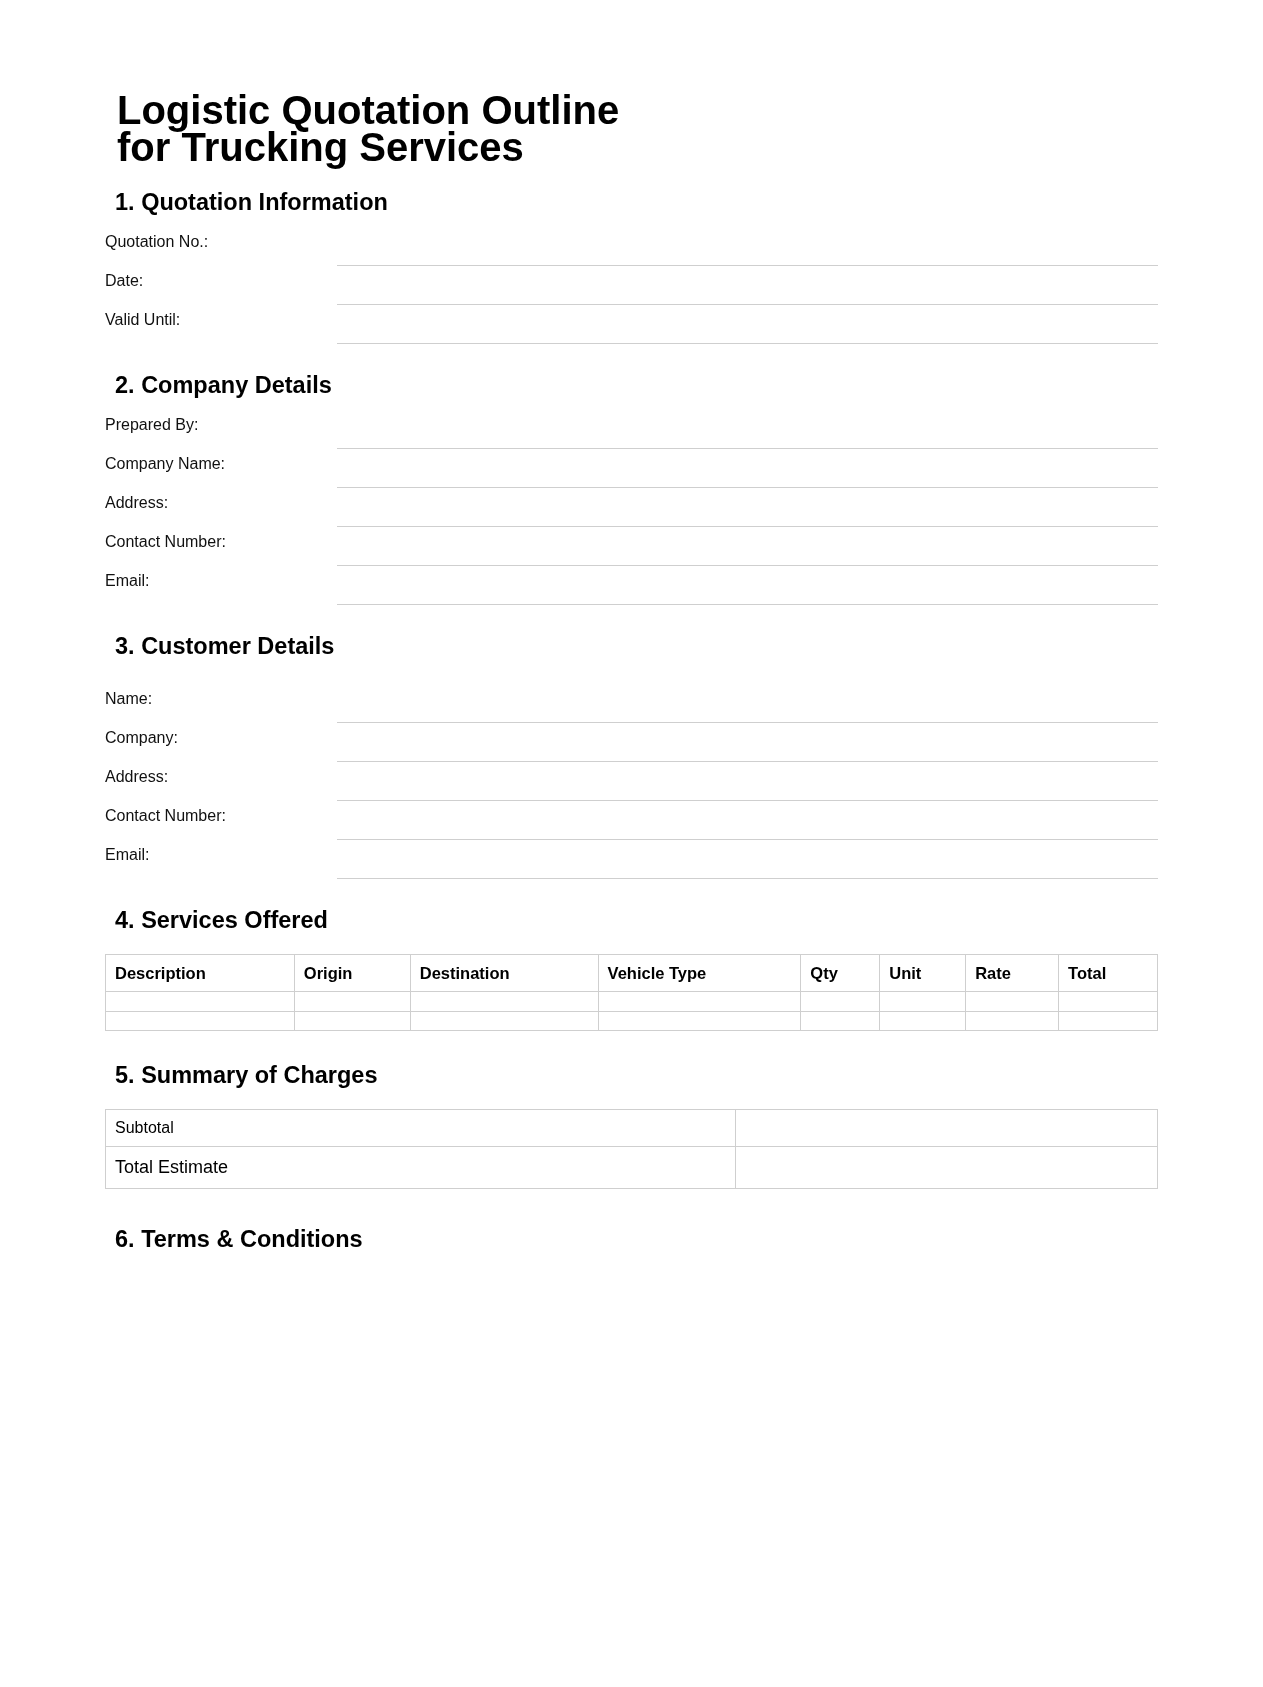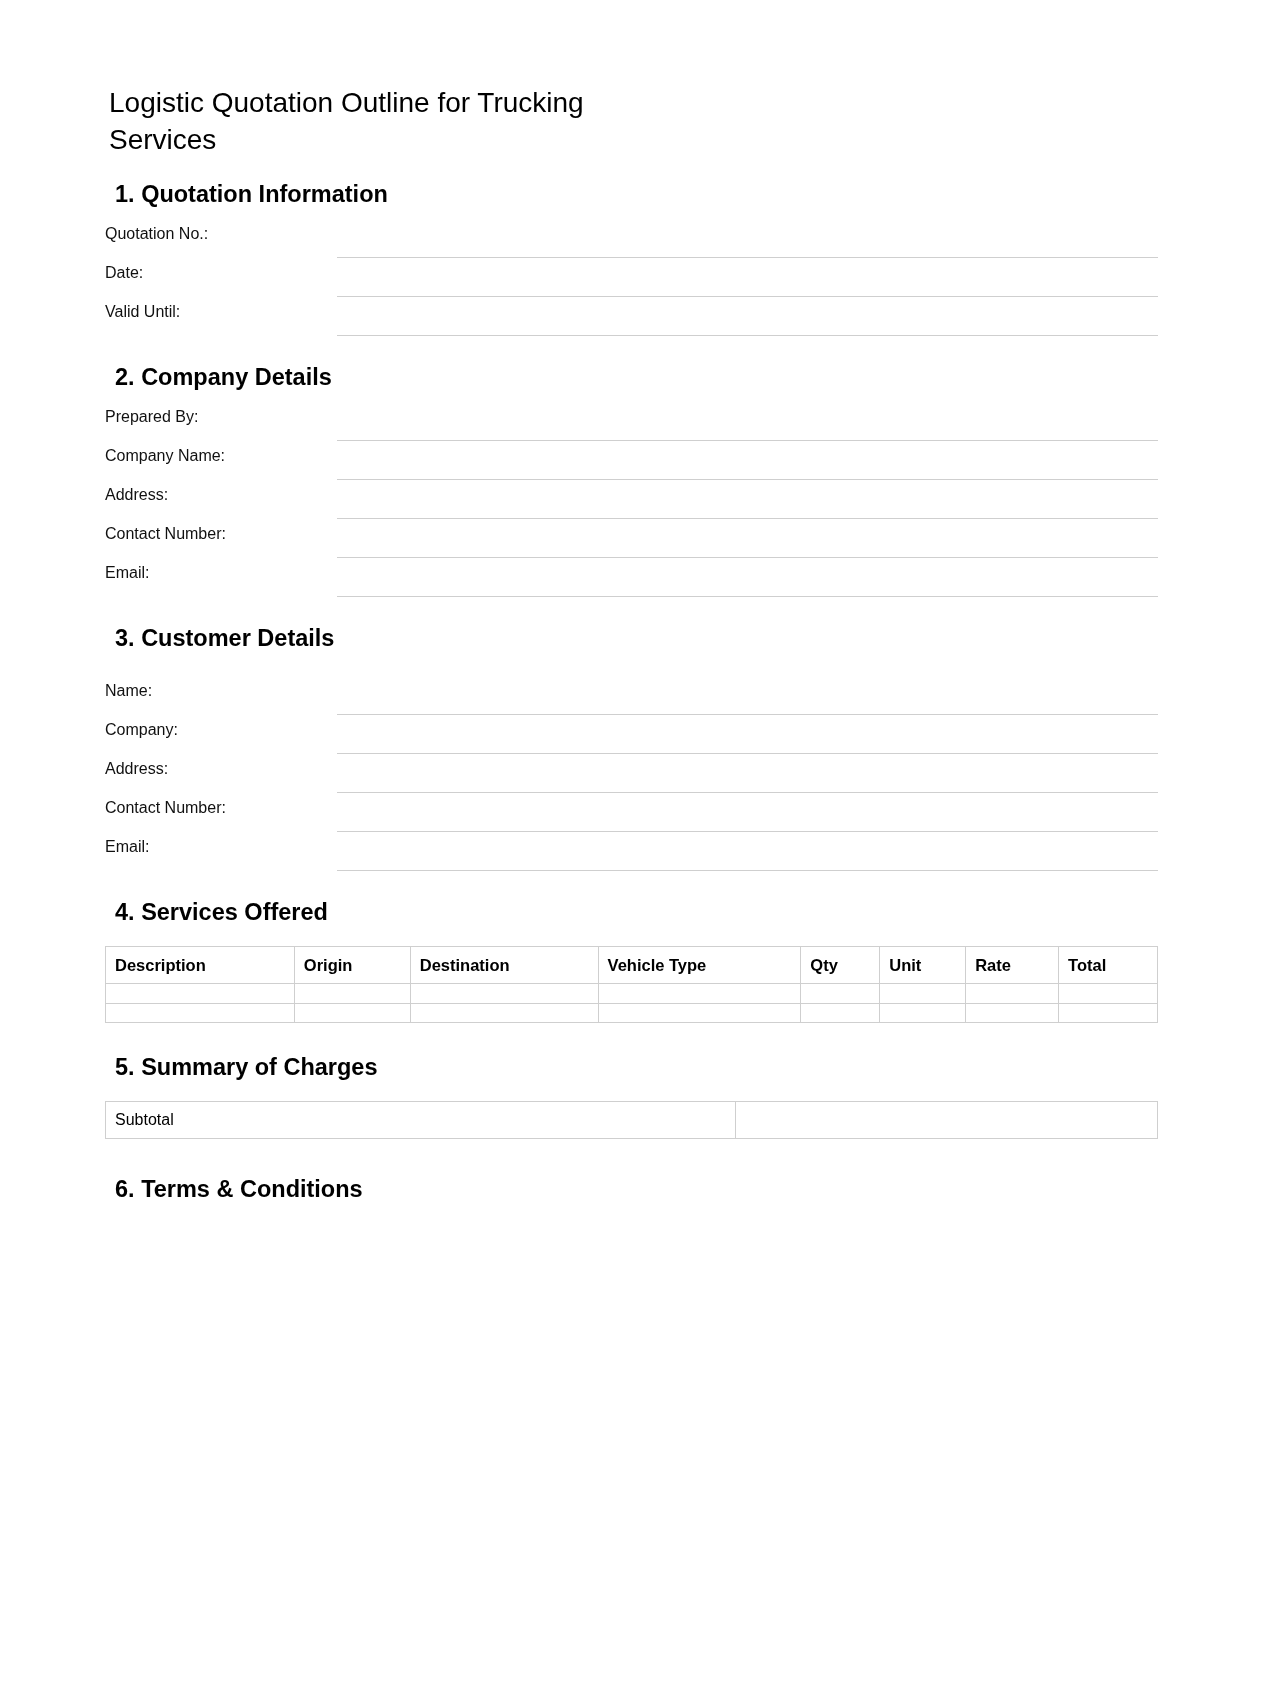--- a/index.html
+++ b/index.html
@@ -10,24 +10,24 @@
       font-family: "Liberation Sans", sans-serif;
       color: #000;
     }
     .page {
       position: absolute;
       left: 105px;
       top: 80px;
       width: 1053px;
     }
     .doc-title {
-      font-size: 28px;
-      font-weight: normal;
+      font-size: 40px;
+      font-weight: bold;
       line-height: 37px;
-      margin: 4px;
+      margin: 12px;
       width: 520px;
     }
     .section-title {
       font-size: 23.5px;
       font-weight: bold;
       margin: 10px;
       line-height: 28px;
     }
     .field-row {
       position: relative;
@@ -218,20 +218,24 @@
     <table class="summary" style="margin-top:20px;">
       <colgroup>
         <col style="width:631px">
           <col style="width:422px">
       </colgroup>
       <tbody>
         <tr>
           <td class="lbl">Subtotal</td>
           <td></td>
         </tr>
+        <tr>
+          <td class="lbl big">Total Estimate</td>
+          <td></td>
+        </tr>
       </tbody>
     </table>
   </div>
 
   <div style="margin-top:36px;">
     <h2 class="section-title">6. Terms &amp; Conditions</h2>
     <div style="min-height:40px;"></div>
   </div>
 
 </div>

